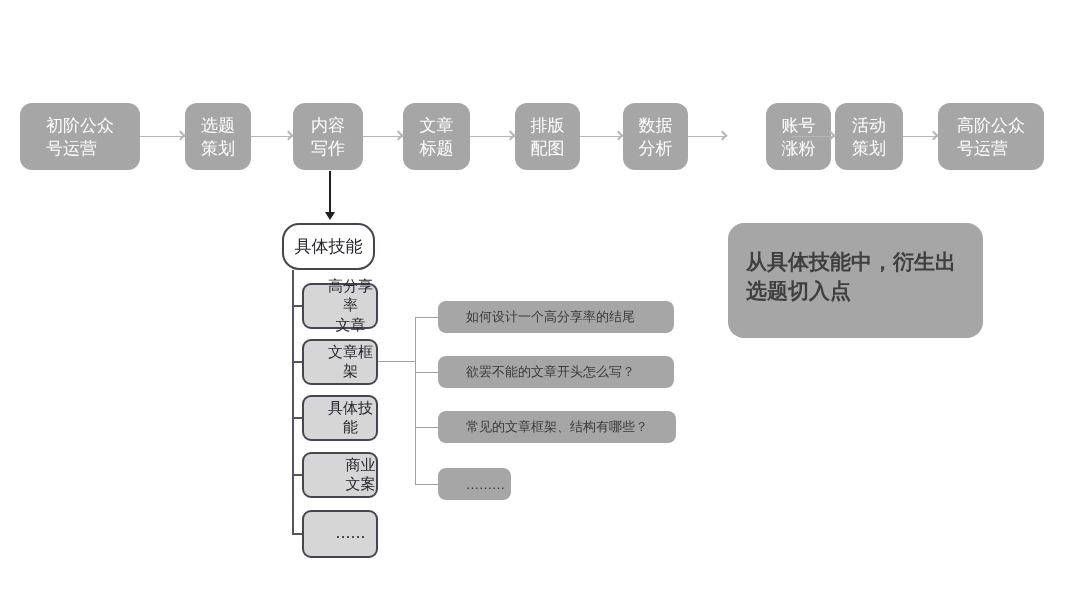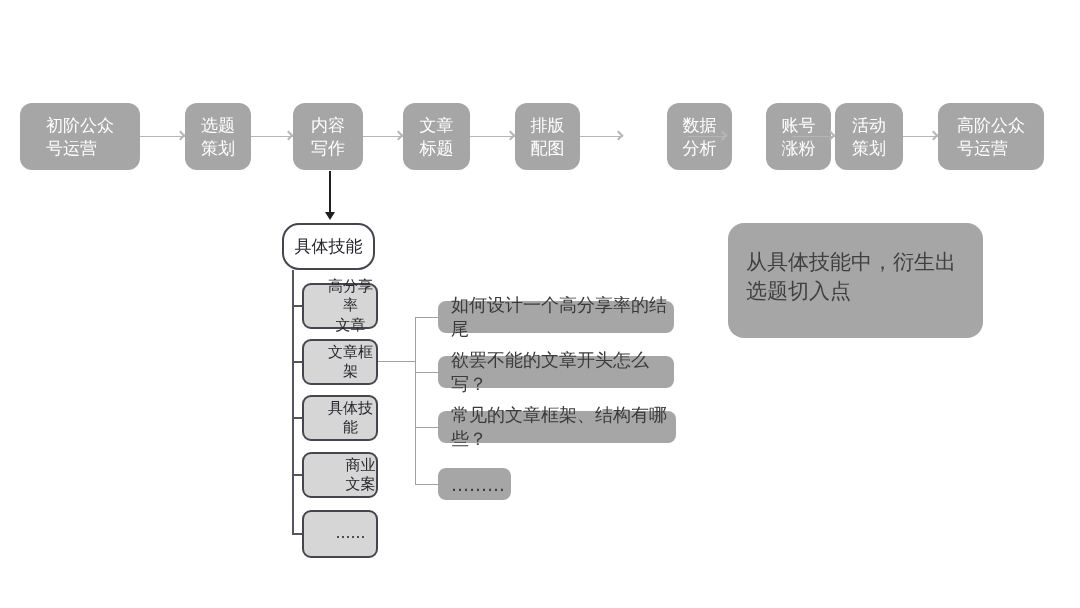--- a/index.html
+++ b/index.html
@@ -74,32 +74,32 @@
   }
   .skill-box span { white-space: pre-line; margin-left: 21px; }
   .tree-line   { position: absolute; background: #55555f; }
   .branch-line { position: absolute; background: #a0a0a0; }
   
   .q-box {
     position: absolute;
     background: #a6a6a6;
     border-radius: 8px;
     color: #3a3a3a;
-    font-size: 18px;
+    font-size: 13px;
     display: flex; align-items: center;
-    padding-left: 13px;
+    padding-left: 28px;
     box-sizing: border-box;
   }
   
   .note-box {
     position: absolute;
     background: #a6a6a6;
     border-radius: 16px;
     color: #3f3f3f;
-    font-weight: normal;
+    font-weight: bold;
     font-size: 21px;
     line-height: 1.4;
     padding: 25px 16px 0 18px;
     box-sizing: border-box;
   }
   .note-box span { white-space: pre-line; }
 </style>
 </head>
 <body>
 
@@ -118,21 +118,21 @@
 写作</span>
     </div>
   <div class="flow-box" style="left:403px;top:103px;width:67px;height:67px;">
       <span>文章
 标题</span>
     </div>
   <div class="flow-box" style="left:515px;top:103px;width:65px;height:67px;justify-content:center;">
       <span>排版
 配图</span>
     </div>
-  <div class="flow-box" style="left:623px;top:103px;width:65px;height:67px;margin-left:44px;">
+  <div class="flow-box" style="left:623px;top:103px;width:65px;height:67px;">
       <span>数据
 分析</span>
     </div>
   <div class="flow-box" style="left:727px;top:103px;width:65px;height:67px;margin-left:39px;">
       <span>账号
 涨粉</span>
     </div>
   <div class="flow-box" style="left:835px;top:103px;width:68px;height:67px;">
       <span>活动
 策划</span>

